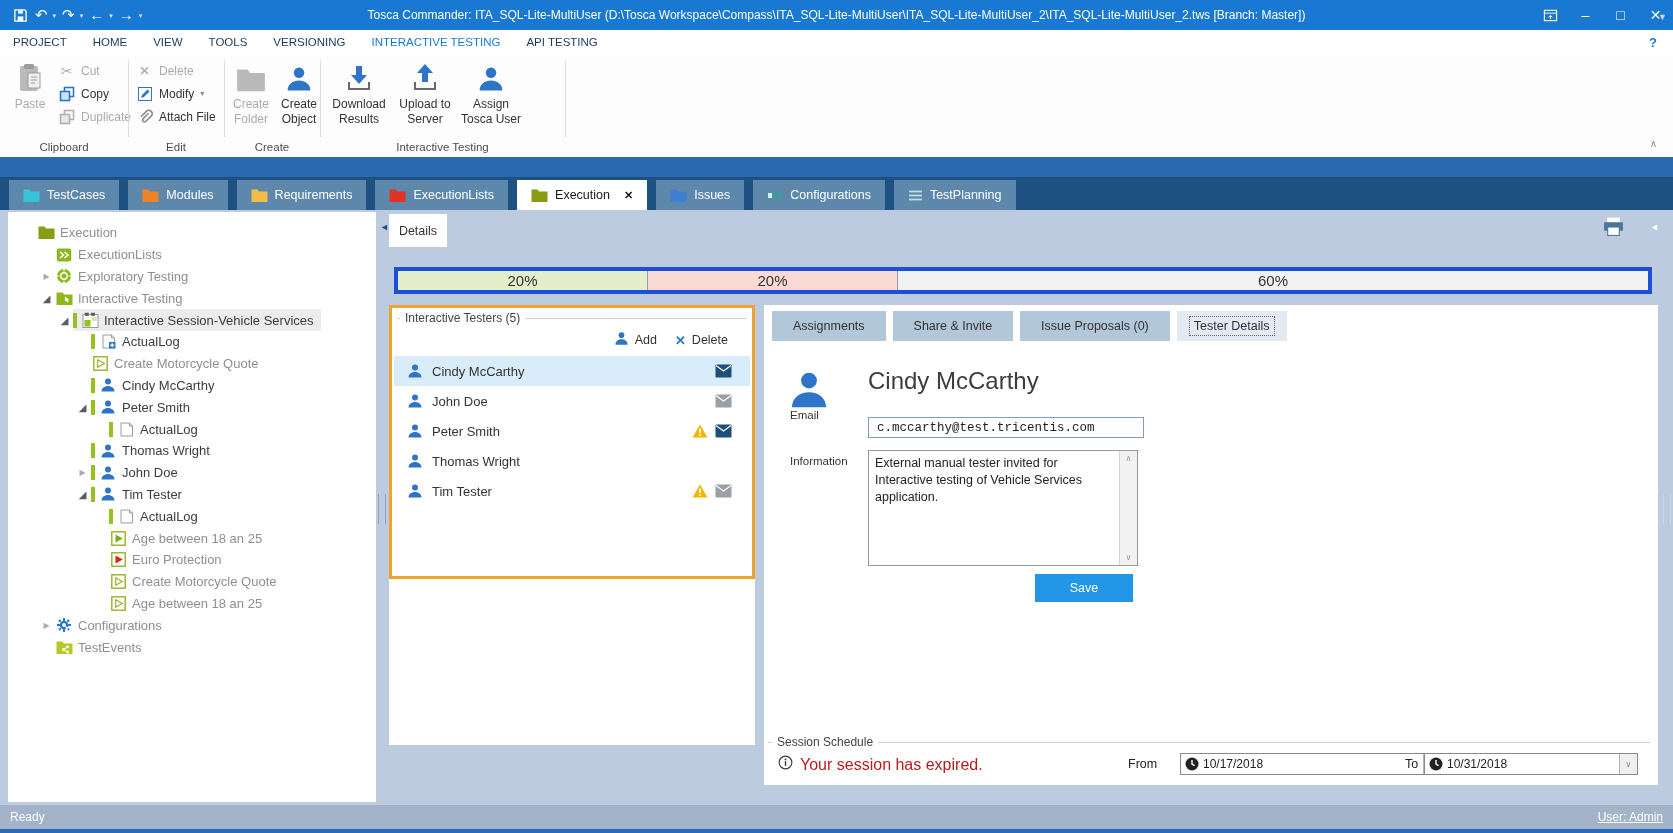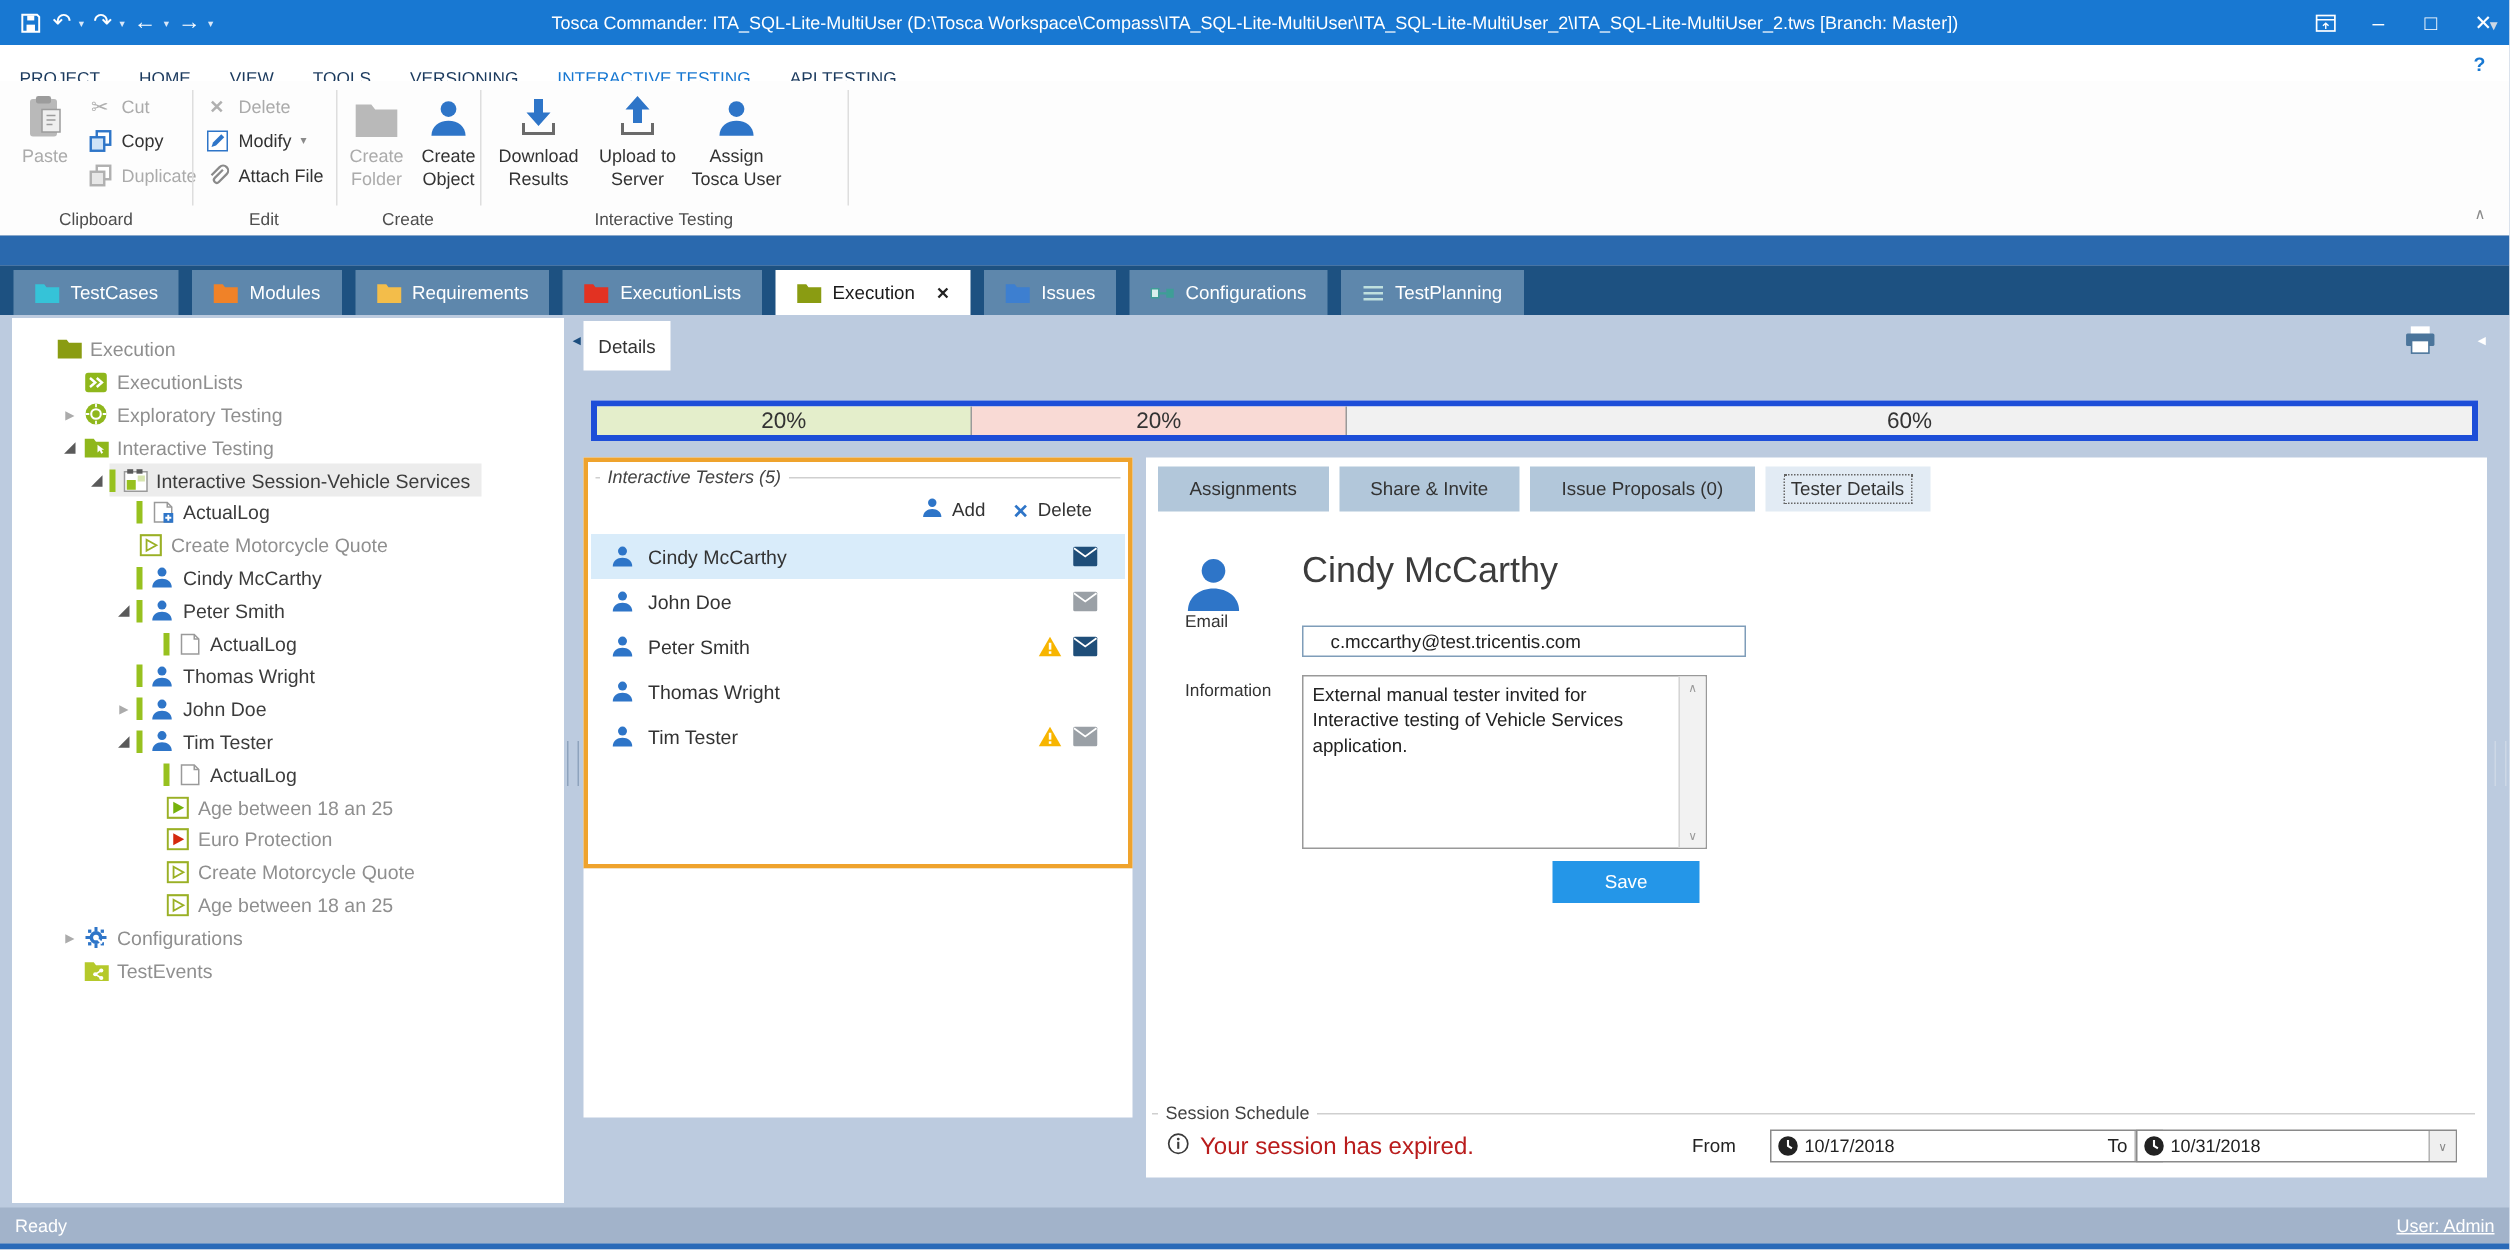--- a/index.html
+++ b/index.html
@@ -10,21 +10,21 @@
             display:flex;align-items:center;}
   .qat{display:flex;align-items:center;gap:1px;padding-left:10px;}
   .qbtn{color:#fff;font-size:15px;line-height:30px;padding:0 3px;display:flex;align-items:center;}
   .qcaret{font-size:7px;color:#d9e7f8;margin:2px 2px 0 1px;}
   .title{position:absolute;left:50%;transform:translateX(-50%);font-size:12px;white-space:nowrap;color:#fff;}
   .winctl{margin-left:auto;display:flex;height:30px;}
   .wbtn{width:35px;height:30px;display:flex;align-items:center;justify-content:center;color:#fff;font-size:14px;}
   
   .menubar{position:absolute;top:30px;left:0;right:0;height:24px;background:#fff;display:flex;
            align-items:center;font-size:11.5px;color:#1b3a5e;}
-  .mitem{padding:11px 13px;height:100%;display:flex;align-items:center;}
+  .mitem{padding:0 13px;height:100%;display:flex;align-items:center;}
   .mitem.active{color:#1878d2;}
   .mhelp{margin-left:auto;color:#1878d2;padding-right:16px;font-weight:bold;font-size:13px;}
   
   .ribbon{position:absolute;top:54px;left:0;right:0;height:103px;background:#fdfdfd;border-bottom:1px solid #d4d4d4;}
   .rsep{position:absolute;top:6px;bottom:20px;width:1px;background:#dedede;}
   .rglabel{position:absolute;bottom:4px;font-size:11.5px;color:#4d4d4d;text-align:center;}
   .sbtn{position:absolute;height:21px;display:flex;align-items:center;gap:6px;font-size:12px;color:#333;white-space:nowrap;}
   .sbtn.dis{color:#ababab;}
   .sicon{width:17px;display:flex;justify-content:center;}
   .bbtn{position:absolute;top:4px;display:flex;flex-direction:column;align-items:center;
@@ -81,21 +81,21 @@
   
   .rpanel{position:absolute;left:764px;top:305px;width:894px;height:480px;background:#fff;}
   .dtabs{position:absolute;top:6px;left:8px;display:flex;gap:7px;}
   .dtab{height:30px;padding:0 21px;background:#b2c7da;color:#333;font-size:12.5px;display:flex;align-items:center;white-space:nowrap;}
   .dtab.active{background:#e2ebf4;padding:0 12px;}
   .dtab.active .dot{border:1px dotted #666;padding:2px 4px;}
   .bigperson{position:absolute;left:24px;top:64px;}
   .tname{position:absolute;left:104px;top:62px;font-size:24px;color:#3c3c3c;}
   .flabel{position:absolute;font-size:11.5px;color:#333;}
   .emailinput{position:absolute;left:104px;top:112px;width:258px;height:19px;border:1px solid #7f9db9;
-              font-family:Liberation Sans, sans-serif;font-size:12.5px;color:#222;padding:0 18px;}
+              font-family:Liberation Mono, monospace;font-size:12.5px;color:#222;padding:0 8px;}
   .infobox{position:absolute;left:104px;top:145px;width:270px;height:116px;border:1px solid #999;
            box-sizing:border-box;display:flex;}
   .infotext{flex:1;font-size:12.5px;color:#222;padding:4px 6px;line-height:1.35;}
   .sbarv{width:17px;background:#f2f2f2;border-left:1px solid #d5d5d5;display:flex;flex-direction:column;
          justify-content:space-between;align-items:center;color:#9a9a9a;font-size:8px;padding:3px 0;}
   .savebtn{position:absolute;left:271px;top:269px;width:98px;height:28px;background:#2496e8;color:#fff;
            font-size:12.5px;border:none;display:flex;align-items:center;justify-content:center;cursor:default;}
   .smsg{position:absolute;left:36px;top:451px;font-size:16px;color:#b91c1c;}
   .sinfoicon{position:absolute;left:14px;top:450px;}
   .slbl{position:absolute;font-size:12.5px;color:#222;top:452px;}
@@ -633,21 +633,21 @@
   <span class="dfwd">◄</span>
 
   <div class="progress" id="progress">
       <div class="pseg" style="width: 20%; background: rgb(228, 238, 203);">20%</div>
       <div class="pseg" style="width: 20%; background: rgb(249, 218, 213);">20%</div>
       <div class="pseg" style="width: 60%; background: rgb(241, 241, 241);">60%</div>
     </div>
 
   <div class="tpanel">
     <div class="fline" style="top:10px;left:5px;right:5px;"></div>
-    <div class="flegend" style="top:3px;left:8px;font-style:italic;">Interactive Testers (5)</div>
+    <div class="flegend" style="top:3px;left:8px;">Interactive Testers (5)</div>
     <div class="ttool">
       <span class="titem">
         <span><svg width="15" height="15" viewBox="0 0 16 16">
               <circle cx="8" cy="4.4" r="3" fill="#2e75c8"></circle>
               <path d="M1.5 14.6c0-3.5 2.9-5.7 6.5-5.7s6.5 2.2 6.5 5.7z" fill="#2e75c8"></path>
             </svg></span>
         <span>Add</span>
       </span>
       <span class="titem">
         <span class="blueX">✕</span>

